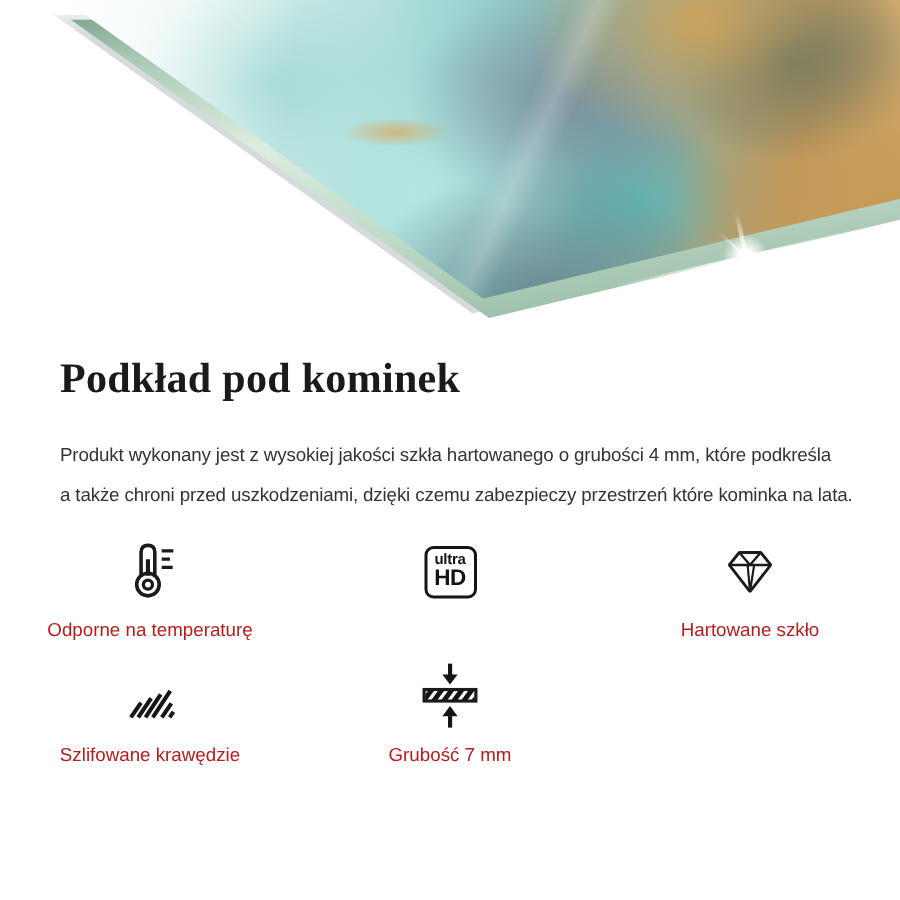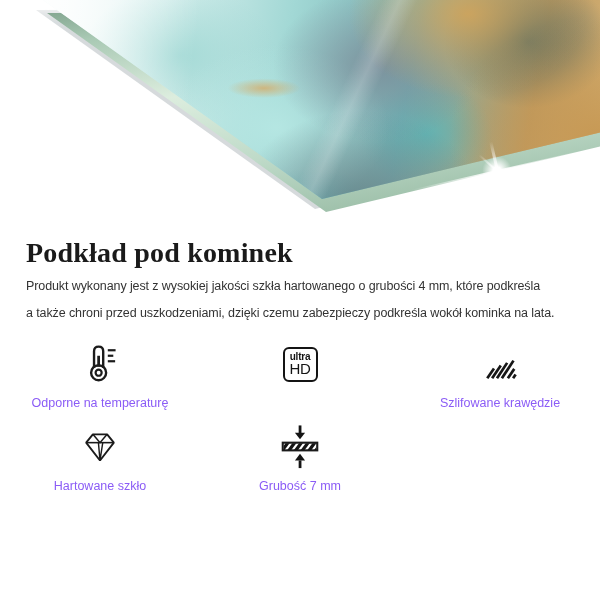--- a/index.html
+++ b/index.html
@@ -76,61 +76,61 @@
     position: absolute; left: -24px; top: -1px; width: 48px; height: 2px;
     transform: rotate(55deg);
     background: linear-gradient(90deg, rgba(255,255,255,0) 0%, rgba(255,255,255,0.9) 50%, rgba(255,255,255,0) 100%);
   }
   .sparkle .core {
     position: absolute; left: -15px; top: -15px; width: 30px; height: 30px;
     background: radial-gradient(circle, #ffffff 0 20%, rgba(255,255,255,0.65) 38%, rgba(255,255,255,0) 70%);
   }
 
   
-  .content { padding: 0 26px; }
+  .content { padding: 0 40px; }
   .title {
     margin-top: 5px;
     font-family: "Liberation Serif", "DejaVu Serif", serif;
     font-size: 28px;
     line-height: 31px;
     color: #1a1a1a;
     letter-spacing: 0.2px;
   }
   .description {
-    margin-top: 5px;
+    margin-top: 22px;
     font-size: 12.5px;
     letter-spacing: -0.1px;
     line-height: 27px;
     color: #333333;
   }
   .description .line { white-space: nowrap; }
 
   
   .features {
     margin-top: 12px;
     display: grid;
     grid-template-columns: repeat(3, 200px);
     row-gap: 10px;
   }
   .feature { display: flex; flex-direction: column; align-items: center; }
   .icon-box { height: 50px; display: flex; align-items: center; justify-content: center; }
-  .feature-label { margin-top: 6px; font-size: 12.5px; color: #8b5cf6; line-height: 17px; }
+  .feature-label { margin-top: 6px; font-size: 12.5px; color: #b91c1c; line-height: 17px; }
 
   .icon-stroke { stroke: #1b1b1b; fill: none; stroke-width: 2.6; }
 
   .uhd-box {
     width: 35px; height: 35px;
     border: 2.6px solid #141414;
     border-radius: 6px;
     display: flex; flex-direction: column;
     align-items: center; justify-content: center;
     color: #141414;
   }
   .uhd-top { font-size: 10px; font-weight: bold; line-height: 9px; letter-spacing: -0.2px; text-align: center; }
-  .uhd-bottom { font-size: 15px; font-weight: normal; line-height: 15px; letter-spacing: -0.4px; text-align: right; }
+  .uhd-bottom { font-size: 15px; font-weight: bold; line-height: 15px; letter-spacing: -0.4px; text-align: right; }
 </style>
 </head>
 <body>
 
 <div class="hero">
   <div class="glass-shape glass-shadow"></div>
   <div class="glass-shape glass-bevel"></div>
   <div class="glass-shape glass-face"></div>
   <div class="sparkle">
     <div class="ray-long"></div>
@@ -140,21 +140,21 @@
   </div>
 </div>
 
 <div class="content">
   <h1 class="title">
     <div>Podkład pod kominek</div>
   </h1>
 
   <div class="description">
     <div class="line">Produkt wykonany jest z wysokiej jakości szkła hartowanego o grubości 4 mm, które podkreśla</div>
-    <div class="line">a także chroni przed uszkodzeniami, dzięki czemu zabezpieczy podkreśla wokół kominka na lata.</div>
+    <div class="line">a także chroni przed uszkodzeniami, dzięki czemu zabezpieczy przestrzeń które kominka na lata.</div>
   </div>
 </div>
 
 <div class="features">
 
   <div class="feature">
     <div class="icon-box">
       <svg width="44" height="44" viewBox="0 0 48 48">
         <circle class="icon-stroke" cx="22.5" cy="33.5" r="8.2"></circle>
         <path class="icon-stroke" fill="#ffffff" d="M17.5 28 V10 Q17.5 5 22.5 5 Q27.5 5 27.5 10 V28"></path>
@@ -170,47 +170,47 @@
 
   <div class="feature">
     <div class="icon-box">
       <div class="uhd-box">
         <span class="uhd-top">ultra</span>
         <span class="uhd-bottom">HD</span>
       </div>
     </div>
   </div>
 
+
+  <div class="feature">
+    <div class="icon-box">
+      <svg width="38" height="38" viewBox="0 0 48 48">
+        <path class="icon-stroke" stroke-linejoin="bevel" style="stroke-width:2.4" d="M15 8 H33 L41.5 18.5 L24 41 L6.5 18.5 Z"></path>
+        <path class="icon-stroke" style="stroke-width:2" d="M6.5 18.5 H41.5"></path>
+        <path class="icon-stroke" style="stroke-width:2" d="M15 8 L24 18.5 L33 8"></path>
+        <path class="icon-stroke" style="stroke-width:1.8" d="M22 18.5 L24 41 M27.5 18.5 L24 41"></path>
+      </svg>
+    </div>
+    <div class="feature-label">Hartowane szkło</div>
+  </div>
 
   <div class="feature">
     <div class="icon-box">
       <svg width="36" height="36" viewBox="0 0 48 48">
         <g stroke="#161616" stroke-width="3.6" fill="none">
           <path d="M7 43 L16 30"></path>
           <path d="M13.5 43 L25 26"></path>
           <path d="M20 43 L33.5 22.5"></path>
           <path d="M26.5 43 L42 19.5"></path>
           <path d="M34.5 43 L43 30.5"></path>
           <path d="M41.5 43 L44.8 38"></path>
         </g>
       </svg>
     </div>
     <div class="feature-label">Szlifowane krawędzie</div>
-  </div>
-
-  <div class="feature">
-    <div class="icon-box">
-      <svg width="38" height="38" viewBox="0 0 48 48">
-        <path class="icon-stroke" stroke-linejoin="bevel" style="stroke-width:2.4" d="M15 8 H33 L41.5 18.5 L24 41 L6.5 18.5 Z"></path>
-        <path class="icon-stroke" style="stroke-width:2" d="M6.5 18.5 H41.5"></path>
-        <path class="icon-stroke" style="stroke-width:2" d="M15 8 L24 18.5 L33 8"></path>
-        <path class="icon-stroke" style="stroke-width:1.8" d="M22 18.5 L24 41 M27.5 18.5 L24 41"></path>
-      </svg>
-    </div>
-    <div class="feature-label">Hartowane szkło</div>
   </div>
 
   <div class="feature">
     <div class="icon-box">
       <svg width="46" height="46" viewBox="0 0 48 48">
         <rect x="22.6" y="1.5" width="2.9" height="8" fill="#141414"></rect>
         <polygon points="18.7,9 29.3,9 24,16" fill="#141414"></polygon>
         <clipPath id="barclip">
             <rect x="7" y="20" width="34" height="7"></rect>
           </clipPath>

